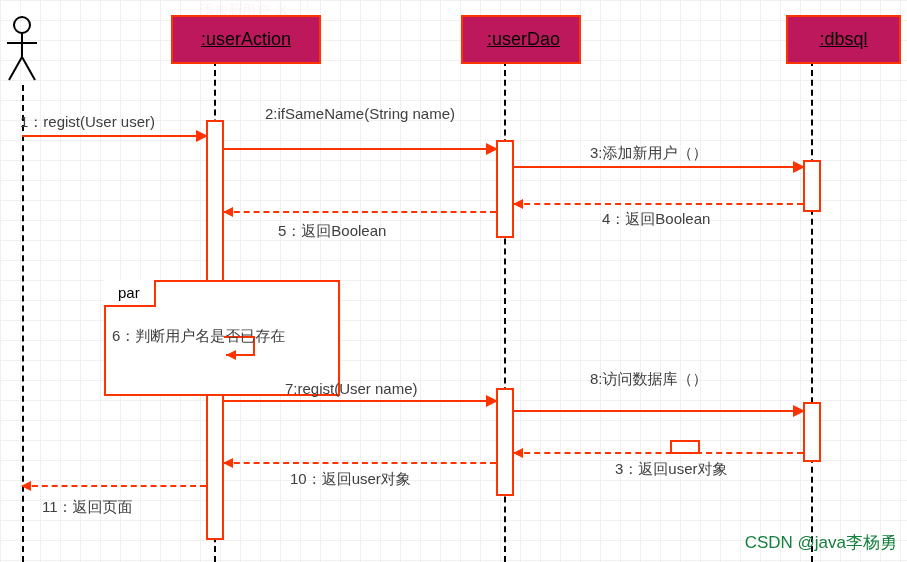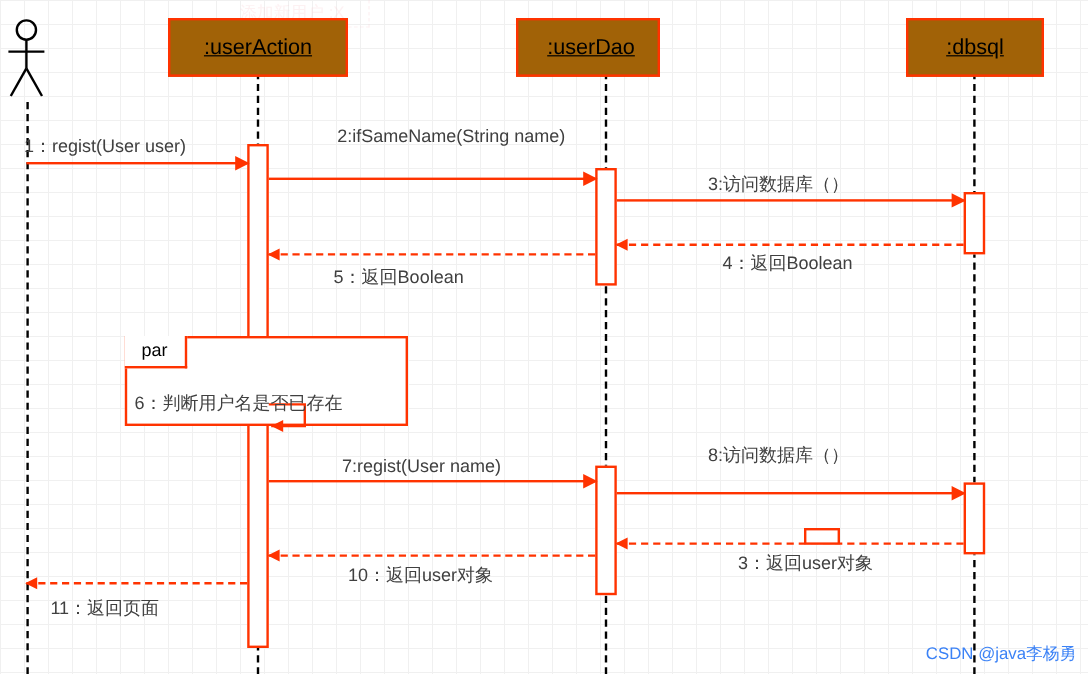--- a/index.html
+++ b/index.html
@@ -33,26 +33,27 @@
   
   .actor {
     position: absolute;
     left: 5px; top: 15px;
     width: 35px; height: 70px;
     z-index: 2;
   }
   
   .lifeline-box {
     position: absolute;
-    background: #a16207;
+    background: #be185d;
     border: 2px solid #ff3300;
     padding: 12px 24px;
     font-size: 18px;
     text-decoration: underline;
     z-index: 3;
+    margin-left: 31px;
   }
   .lifeline-box.ua { left: 140px; top: 15px; width: 150px; text-align:center;}
   .lifeline-box.ud { left: 430px; top: 15px; width: 120px; text-align:center;}
   .lifeline-box.db { left: 755px; top: 15px; width: 115px; text-align:center;}
   
   .lifeline {
     position: absolute;
     border-left: 2px dashed #000;
     top: 60px;
     bottom: 0;
@@ -114,22 +115,22 @@
   }
   .par-label::after{
     content:"";
     position:absolute;
     right:-12px; bottom:-2px;
     width:0;height:0;
   }
   .watermark {
     position: absolute;
     right: 10px; bottom: 8px;
-    color: #3b82f6;
-    font-size: 14px;
+    color: #15803d;
+    font-size: 17px;
     z-index: 10;
   }
 </style>
 </head>
 <body>
 
 <div class="grid"></div>
 
 <div class="faded-top" style="opacity:.25">添加新用户 :X</div>
 
@@ -151,35 +152,35 @@
 <div class="lifeline ua-l"></div>
 <div class="lifeline ud-l"></div>
 <div class="lifeline db-l"></div>
 
 <div class="activation" style="left:206px; top:120px; height:420px;"></div>
 <div class="activation" style="left:496px; top:140px; height:98px;"></div>
 <div class="activation" style="left:803px; top:160px; height:52px;"></div>
 <div class="activation" style="left:496px; top:388px; height:108px;"></div>
 <div class="activation" style="left:803px; top:402px; height:60px;"></div>
 
-<div class="par-box" style="left:104px; top:280px; width:236px; height:75px;">
+<div class="par-box" style="left:104px; top:280px; width:236px; height:116px;">
   <div class="par-label">par</div>
 </div>
 
 <div class="msg-label" style="left:20px; top:113px;">1：regist(User user)</div>
 <div class="arrow solid" style="left:22px; top:135px; width:184px;">
     <div class="head-r"></div>
   </div>
 
-<div class="msg-label" style="left:276px; top:105px; width:200px;">2:ifSameName(String name)</div>
+<div class="msg-label" style="left:260px; top:105px; width:200px;">2:ifSameName(String name)</div>
 <div class="arrow solid" style="left:224px; top:148px; width:272px;">
     <div class="head-r"></div>
   </div>
 
-<div class="msg-label" style="left:590px; top:144px;">3:访问数据库（）</div>
+<div class="msg-label" style="left:590px; top:144px;">3:添加新用户（）</div>
 <div class="arrow solid" style="left:514px; top:166px; width:289px;">
     <div class="head-r"></div>
   </div>
 
 <div class="arrow dashed" style="left:514px; top:203px; width:289px;">
     <div class="head-l"></div>
   </div>
 <div class="msg-label" style="left:602px; top:210px;text-align:center;">4：返回Boolean</div>
 
 <div class="arrow dashed" style="left:224px; top:211px; width:272px;">

